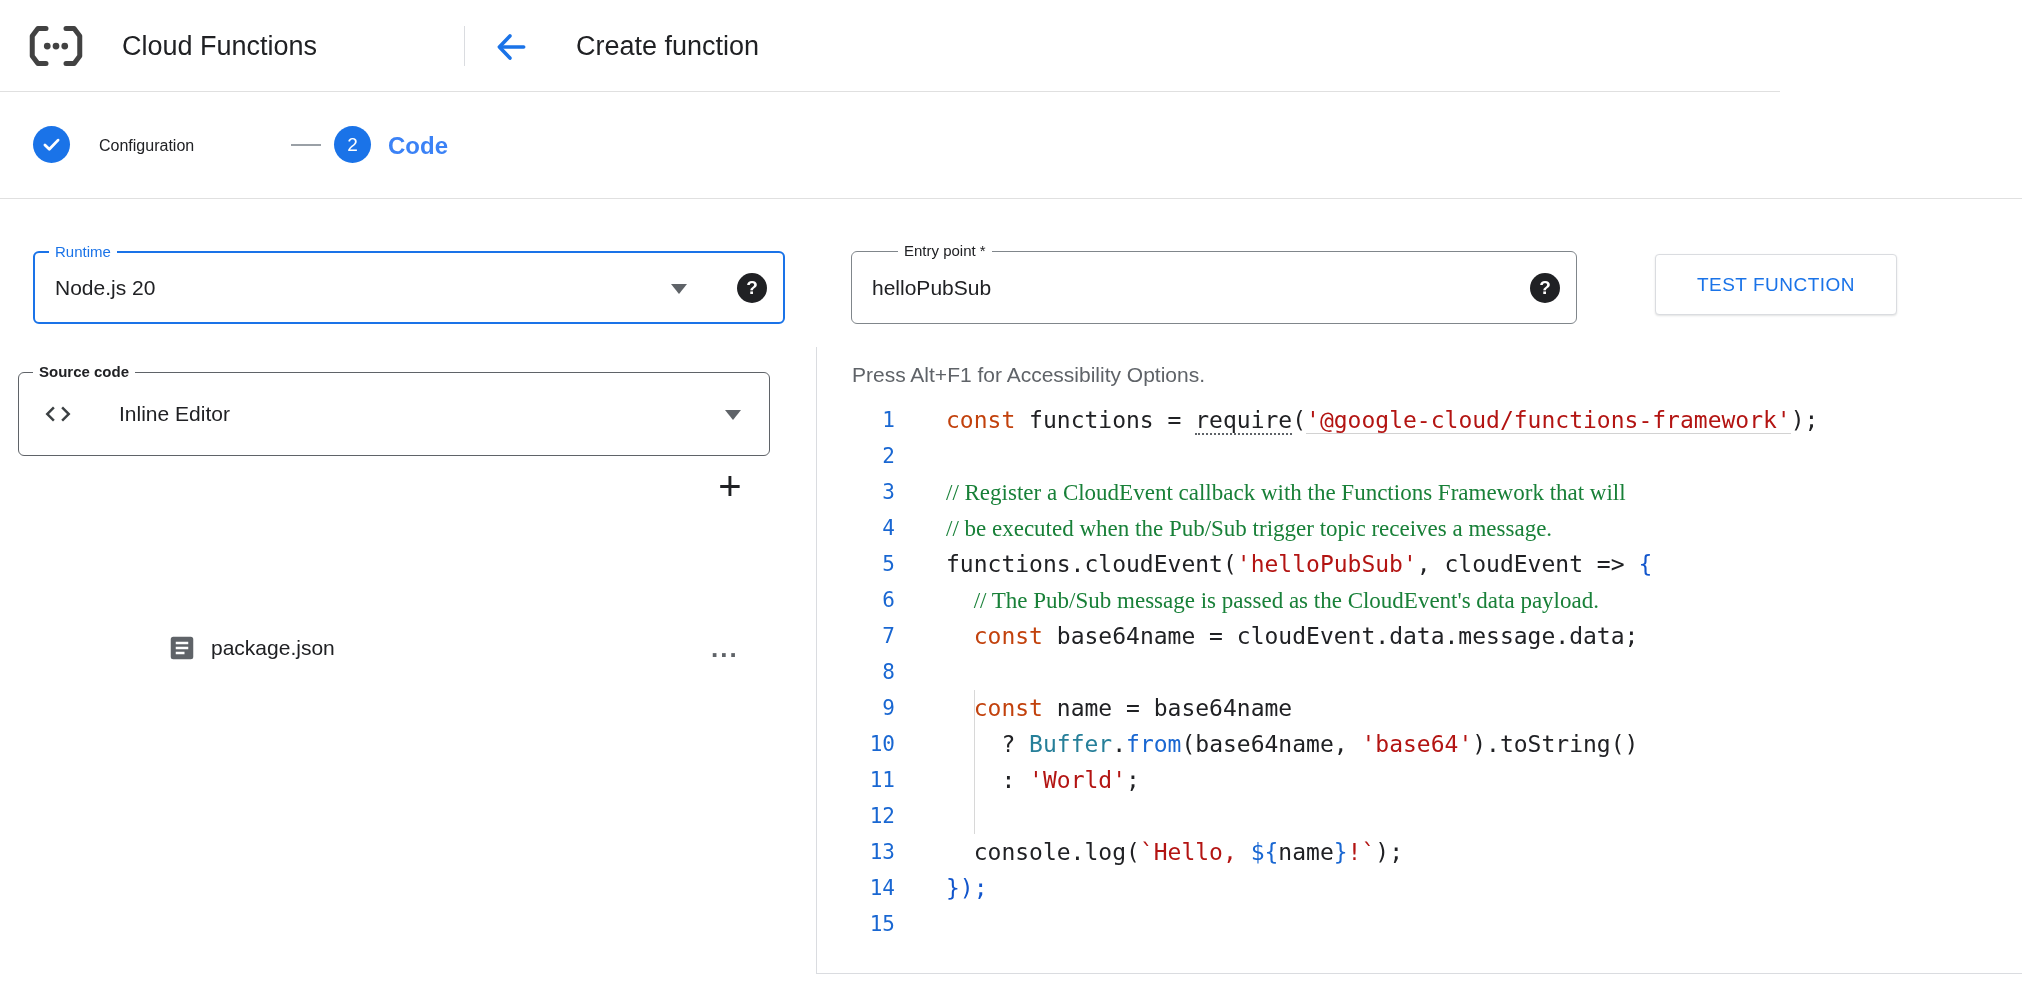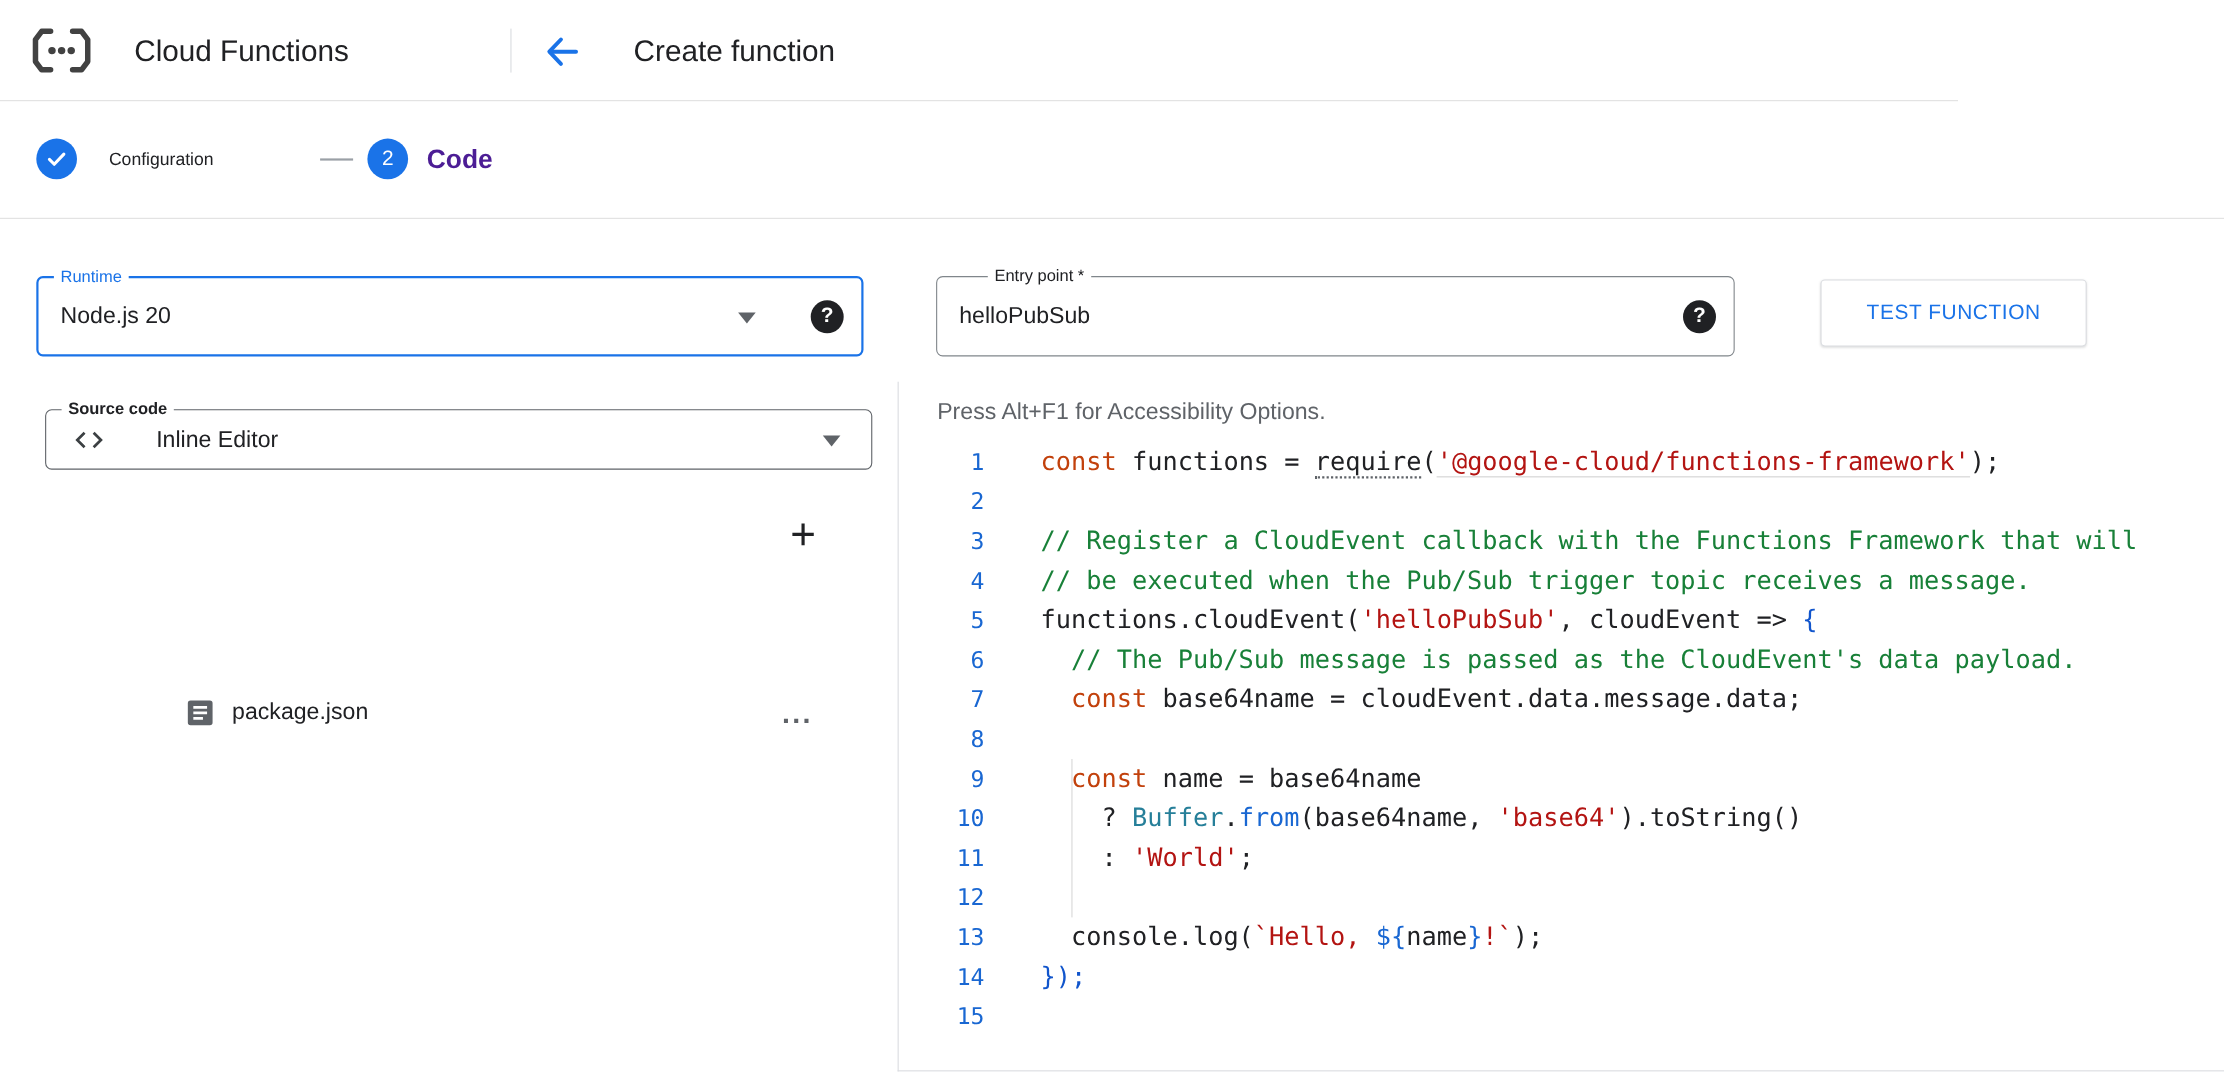--- a/index.html
+++ b/index.html
@@ -15,41 +15,41 @@
   .back-arrow { position:absolute; left:492px; top:28px; width:38px; height:38px; cursor:pointer; }
   .page-title { position:absolute; left:576px; top:0; height:92px; line-height:92px; font-size:27px; color:#202124; }
 
   
   .stepper { position:absolute; left:0; top:93px; width:2022px; height:106px; border-bottom:1px solid #e0e0e0; background:#fff; }
   .step-circle { position:absolute; top:33px; width:37px; height:37px; border-radius:50%; background:#1a73e8; display:flex; align-items:center; justify-content:center; color:#fff; }
   .step1-circle { left:33px; }
   .step1-label { position:absolute; left:99px; top:0; height:106px; line-height:106px; font-size:16px; color:#202124; }
   .step-connector { position:absolute; left:291px; top:51px; width:30px; height:2px; background:#9aa0a6; }
   .step2-circle { left:334px; font-size:19px; font-weight:500; }
-  .step2-label { position:absolute; left:388px; top:0; height:106px; line-height:106px; font-size:24px; font-weight:700; color:#4c1d95; }
+  .step2-label { position:absolute; left:388px; top:0; height:106px; line-height:106px; font-size:24px; font-weight:700; color:#3b82f6; }
 
   
   .select-field { position:absolute; background:#fff; border-radius:6px; }
   .float-label { position:absolute; top:-11px; left:14px; background:#fff; padding:0 6px; font-size:15px; line-height:20px; white-space:nowrap; }
   .field-value { position:absolute; left:20px; top:0; height:100%; display:flex; align-items:center; font-size:21px; color:#202124; }
   .caret { position:absolute; top:50%; margin-top:-4px; width:0; height:0; border-left:8px solid transparent; border-right:8px solid transparent; border-top:10px solid #5f6368; }
   .help-circle { position:absolute; top:50%; margin-top:-15px; width:30px; height:30px; border-radius:50%; background:#202124; color:#fff; font-size:19px; font-weight:700; display:flex; align-items:center; justify-content:center; cursor:pointer; }
 
   .runtime-field { left:33px; top:251px; width:752px; height:73px; border:2px solid #1a73e8; }
   .runtime-field .float-label { color:#1a73e8; font-weight:500; }
   .runtime-field .caret { right:96px; }
   .runtime-field .help-circle { right:16px; }
 
   .entry-field { left:851px; top:251px; width:726px; height:73px; border:1px solid #80868b; }
   .entry-field .float-label { color:#202124; font-weight:500;margin-left:32px; }
   .entry-field .help-circle { right:16px; }
 
   .test-button { position:absolute; left:1655px; top:254px; width:242px; height:61px; background:#fff; border:1px solid #dadce0; border-radius:4px; box-shadow:0 1px 2px rgba(60,64,67,.15); color:#1a73e8; font-size:19px; font-weight:400; letter-spacing:.5px; display:flex; align-items:center; justify-content:center; cursor:pointer; font-family:"Liberation Sans", sans-serif; }
 
-  .source-field { left:41px; top:372px; width:752px; height:55px; border:1px solid #5f6368; }
+  .source-field { left:18px; top:372px; width:752px; height:84px; border:1px solid #5f6368; }
   .source-field .float-label { color:#202124; font-weight:700; }
   .source-field .caret { right:28px; }
   .source-field .field-value { left:100px; }
   .code-type-icon { position:absolute; left:24px; top:50%; margin-top:-15px; width:30px; height:30px; }
 
   
   .add-file-button { position:absolute; left:704px; top:460px; width:52px; height:52px; display:flex; align-items:center; justify-content:center; font-size:40px; font-weight:400; color:#202124; cursor:pointer; background:none; border:none; font-family:"Liberation Sans", sans-serif; }
   .file-row { position:absolute; left:33px; width:752px; height:78px; display:flex; align-items:center; cursor:pointer; }
   .file-row.selected { background:#e9edf6; }
   .file-row .doc-icon { position:absolute; left:134px; width:30px; height:30px; }
@@ -65,21 +65,21 @@
   .editor-panel { position:absolute; left:816px; top:347px; width:1206px; height:627px; border-left:1px solid #dadce0; border-bottom:1px solid #dadce0; background:#fff; }
   .a11y-hint { position:absolute; left:35px; top:16px; font-size:21px; color:#5f6368; }
   .code-lines { position:absolute; left:0; top:55px; width:100%; }
   .code-line { display:flex; height:36px; line-height:36px; font-family:"DejaVu Sans Mono", monospace; font-size:23px; white-space:pre; }
   .line-num { display:inline-block; width:78px; text-align:right; color:#1967d2; font-size:21px; flex:none; }
   .line-text { margin-left:51px; color:#202124; }
   .indent-guide { position:absolute; left:157px; top:343px; width:1px; height:144px; background:#d8d8d8; }
 
   .kw { color:#c2410c; }
   .str { color:#b31412; }
-  .cm { color:#188038; }
+  .cm { color:#188038;font-family:Liberation Serif, serif; }
   .type { color:#267f99; }
   .fn { color:#1967d2; }
   .br { color:#1155cc; }
   .interp { color:#1967d2; }
   .squiggle { border-bottom:2px dotted #5f6368; }
   .mod { border-bottom:1px solid #d2d2d2; }
 </style>
 </head>
 <body>
 

